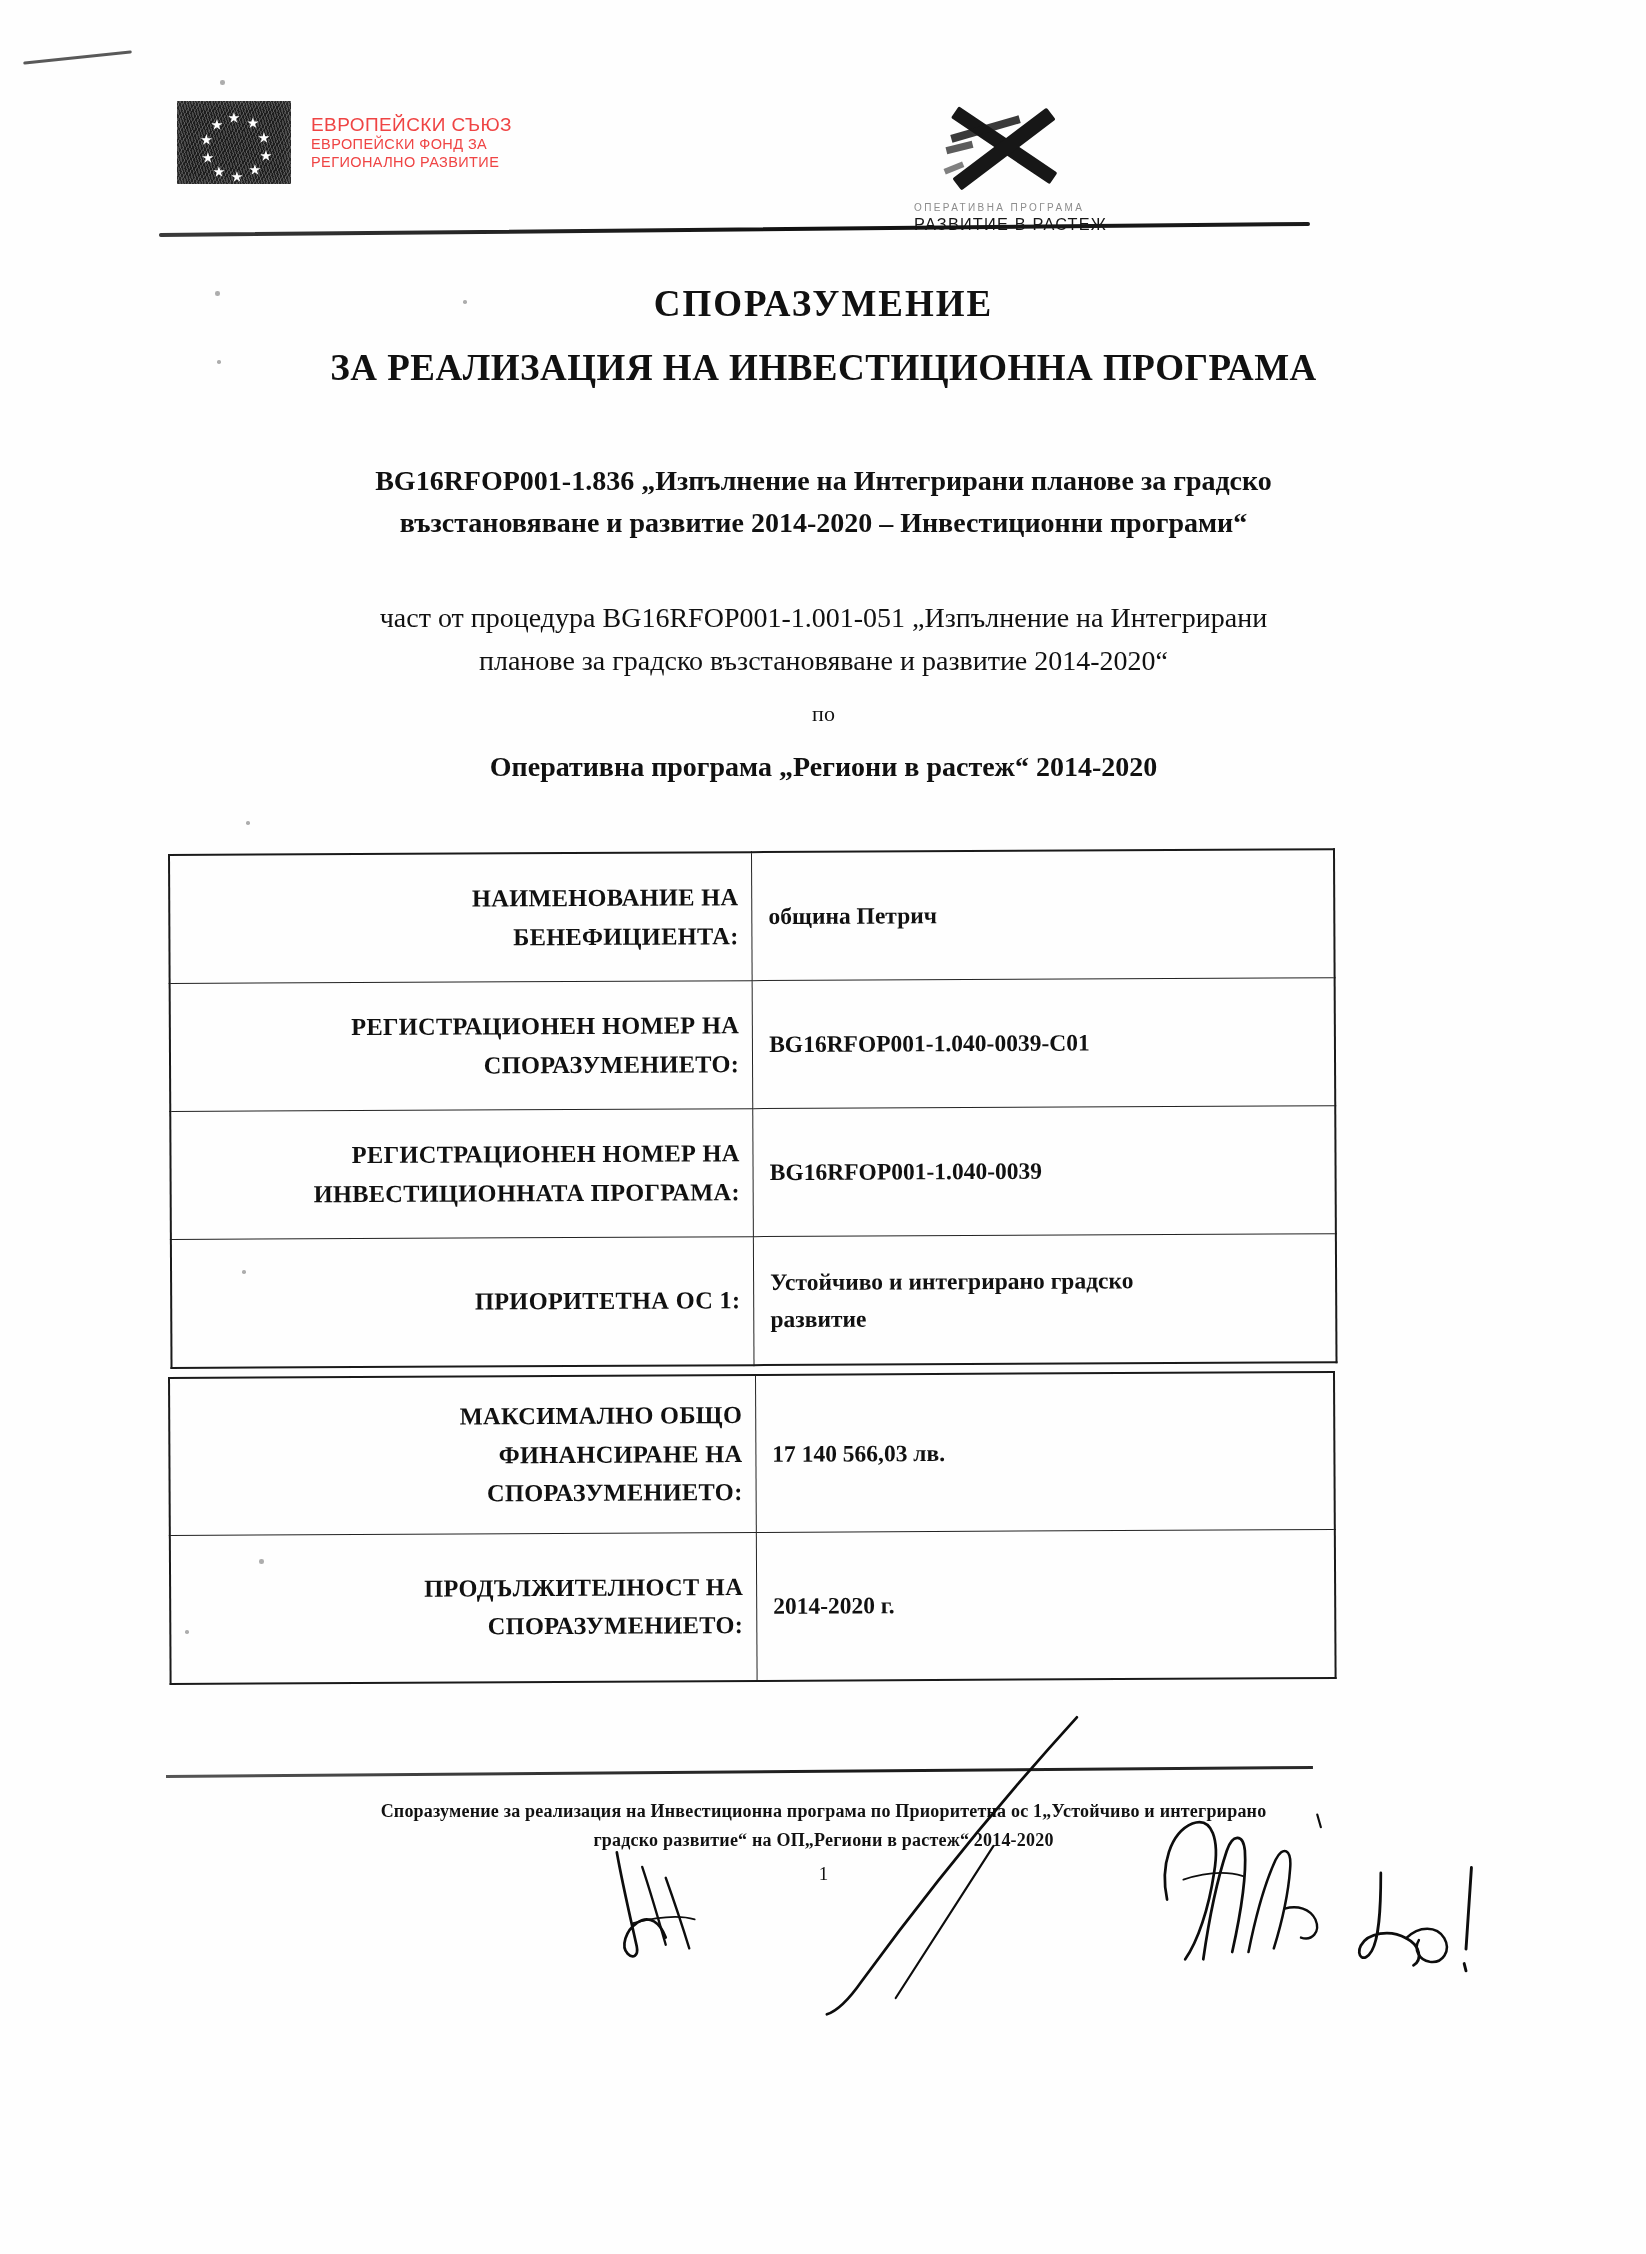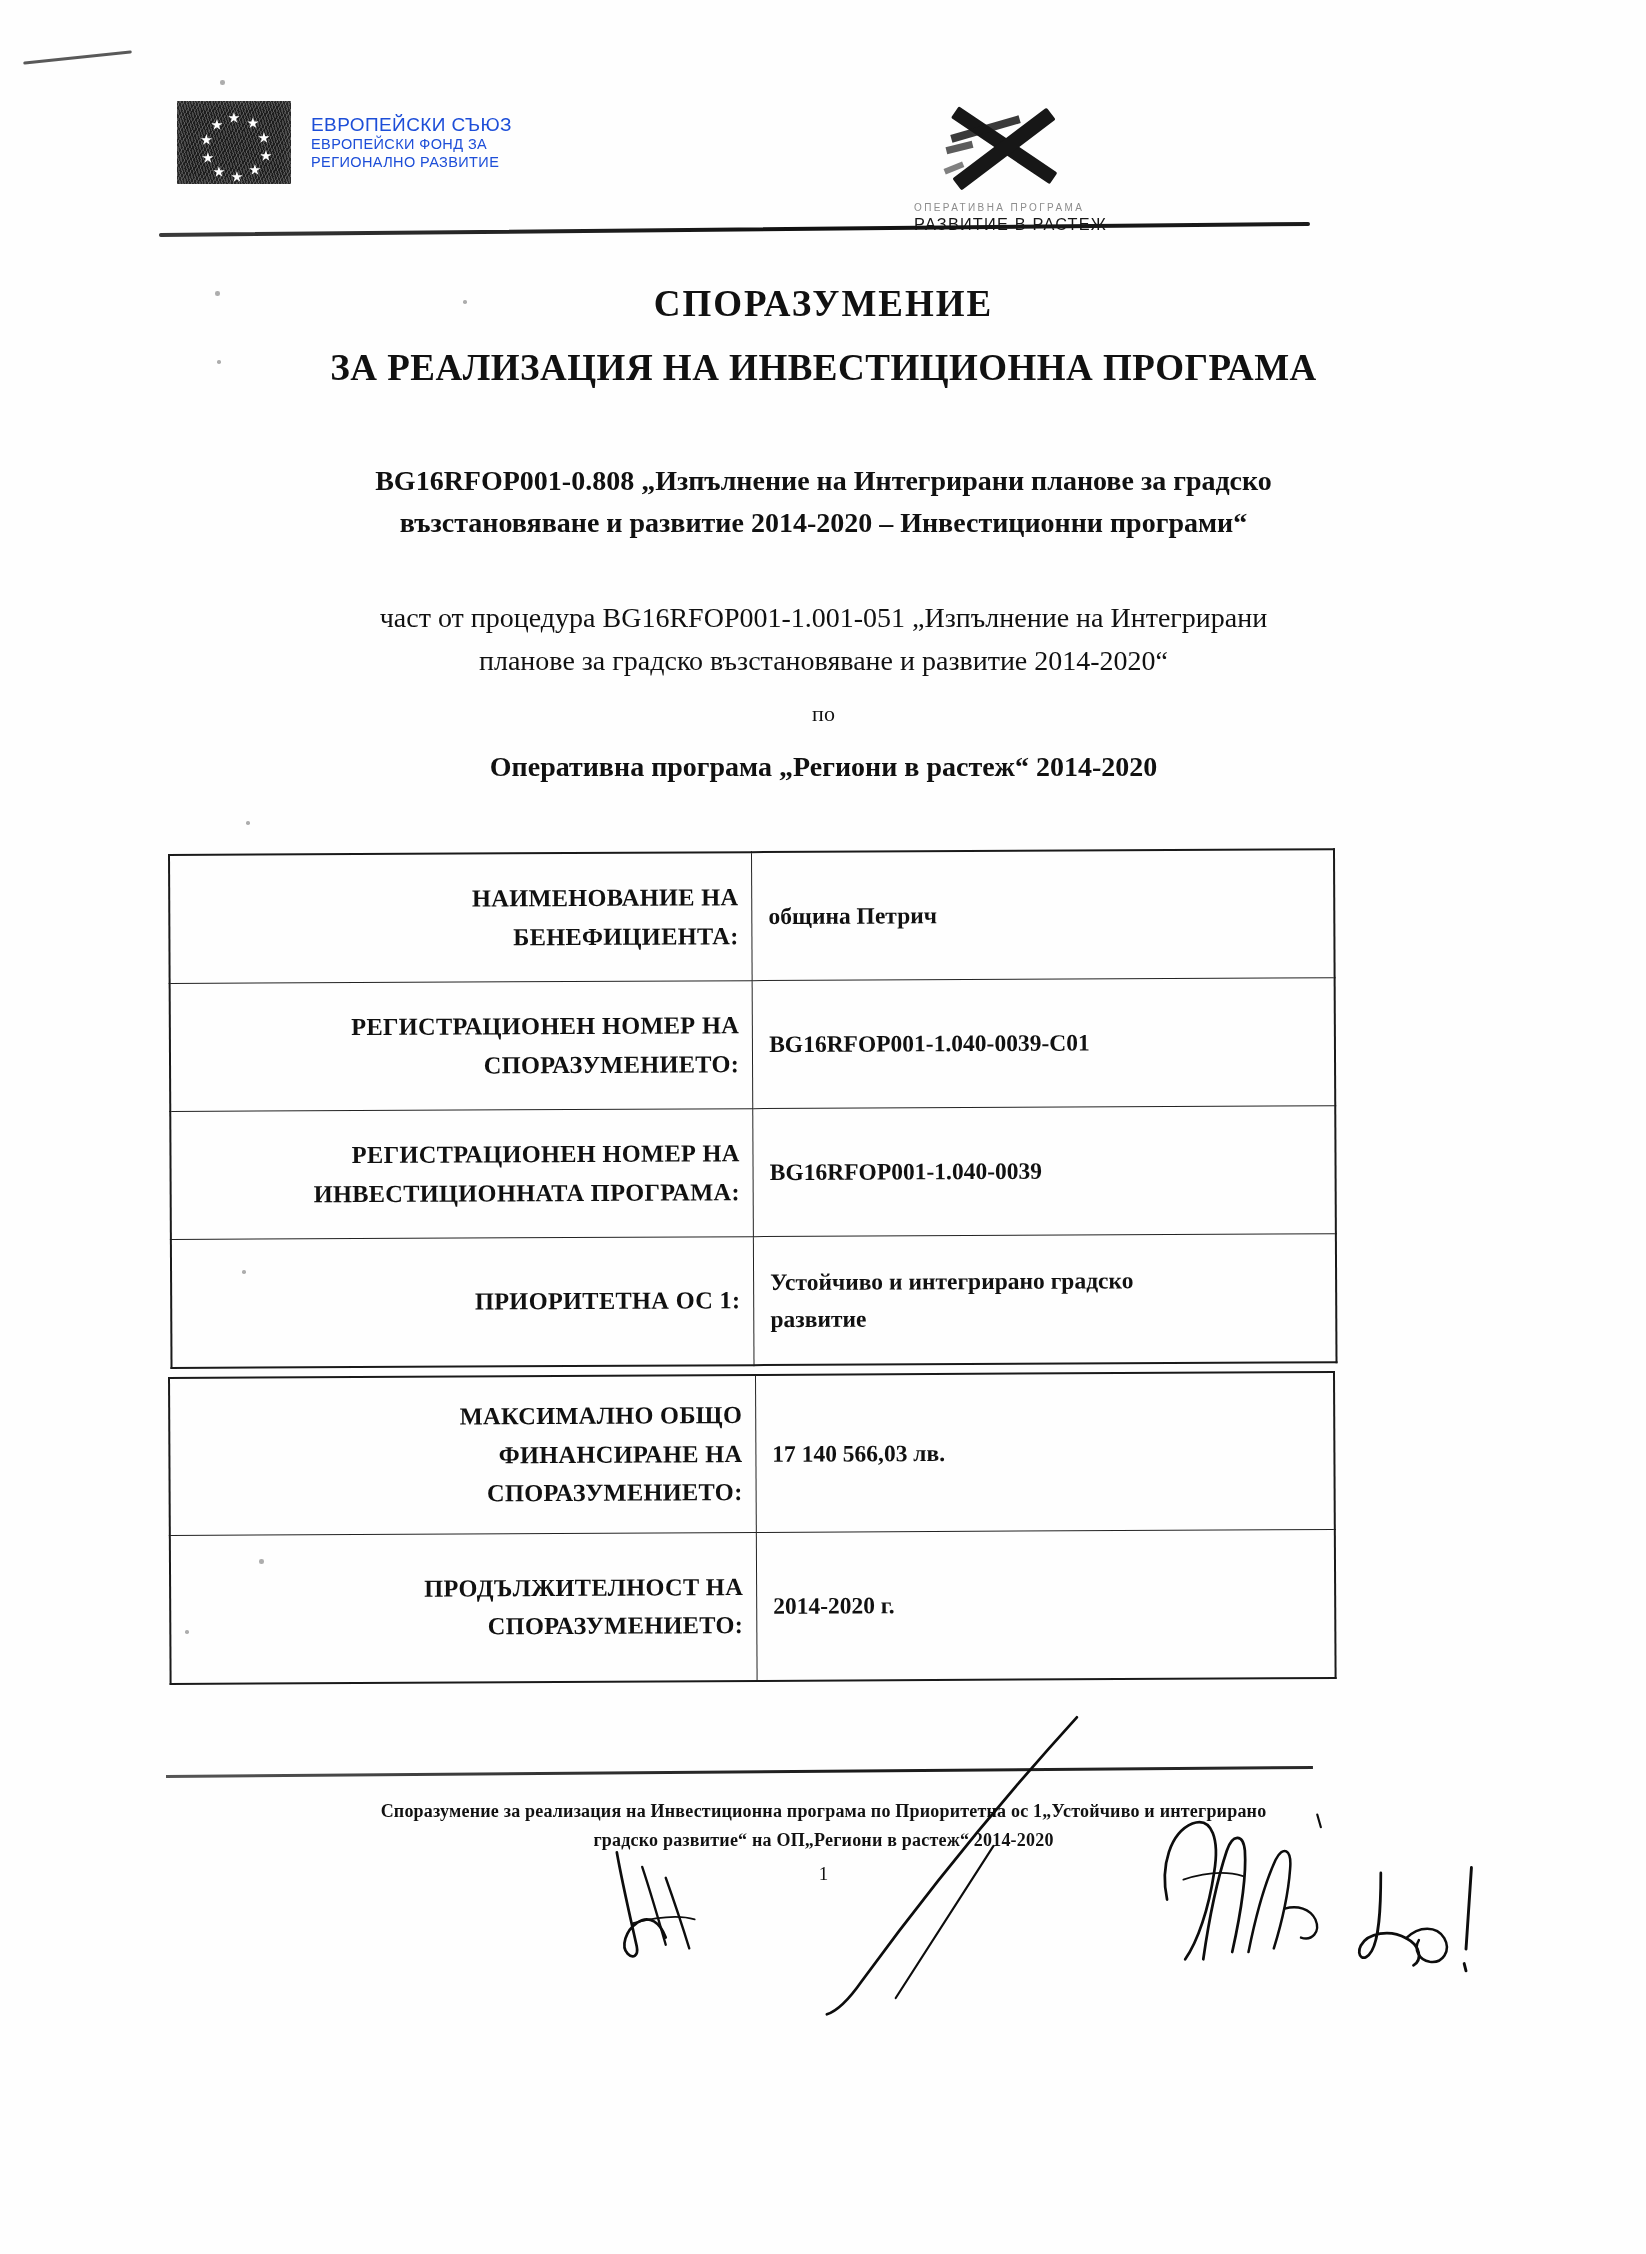--- a/index.html
+++ b/index.html
@@ -25,21 +25,21 @@
     width:114px;height:83px;background:#1d1d1d;position:relative;flex:none;
     box-shadow:inset 0 0 12.7px rgba(255,255,255,.10);
   }
   .eu-flag .noise{position:absolute;inset:0;opacity:.5;
     background:
       repeating-linear-gradient(73deg,rgba(255,255,255,.42) 0 0.9px,rgba(0,0,0,0) 0.9px 2.7px),
       repeating-linear-gradient(-61deg,rgba(255,255,255,.30) 0 0.9px,rgba(0,0,0,0) 0.9px 3.6px);}
   .star{position:absolute;width:11.8px;height:11.8px;background:#fff;
     clip-path:polygon(50% 0%,61% 35%,98% 35%,68% 57%,79% 91%,50% 70%,21% 91%,32% 57%,2% 35%,39% 35%);}
   .eu-text{line-height:1.22;font-family:"Liberation Sans","DejaVu Sans",sans-serif;
-    color:#1d4ed8;letter-spacing:0.4px;}
+    color:#ef4444;letter-spacing:0.4px;}
   .eu-text .l1{font-size:19px;font-weight:400;}
   .eu-text .l2,.eu-text .l3{font-size:14.5px;}
 
   .rr-block{position:absolute;left:914px;top:3.6px;display:flex;align-items:center;gap:9px;flex-direction:column;}
   .rr-logo{position:relative;width:136px;height:98px;flex:none;}
   .rr-logo span{position:absolute;background:#171717;}
   .bar-a{left:12.7px;top:11px;width:119px;height:13.6px;transform:rotate(34deg);transform-origin:0 50%;border-radius:1.8px;}
   .bar-b{left:14.5px;top:83px;width:118px;height:15.4px;transform:rotate(-37deg);transform-origin:0 50%;border-radius:1.8px;}
   .bar-c{left:7.2px;top:31px;width:71px;height:8.1px;transform:rotate(-16deg);opacity:.85;}
   .bar-d{left:3.6px;top:50px;width:27px;height:7.2px;transform:rotate(-14deg);opacity:.7;}
@@ -143,21 +143,21 @@
         <div class="t2">РАЗВИТИЕ В РАСТЕЖ</div>
       </div>
     </div>
   </div>
 
   <div class="hrule"></div>
 
   <div class="t-wrap title1">СПОРАЗУМЕНИЕ</div>
   <div class="t-wrap title2">ЗА РЕАЛИЗАЦИЯ НА ИНВЕСТИЦИОННА ПРОГРАМА</div>
   <div class="t-wrap proc">
-    <div>BG16RFOP001-0.808 „Изпълнение на Интегрирани планове за градско</div>
+    <div>BG16RFOP001-1.836 „Изпълнение на Интегрирани планове за градско</div>
     <div>възстановяване и развитие 2014-2020 – Инвестиционни програми“</div>
   </div>
   <div class="t-wrap part">
     <div>част от процедура BG16RFOP001-1.001-051 „Изпълнение на Интегрирани</div>
     <div>планове за градско възстановяване и развитие 2014-2020“</div>
   </div>
   <div class="t-wrap po">по</div>
   <div class="t-wrap opline">Оперативна програма „Региони в растеж“ 2014-2020</div>
 
   <table class="tbl" id="table-main">

